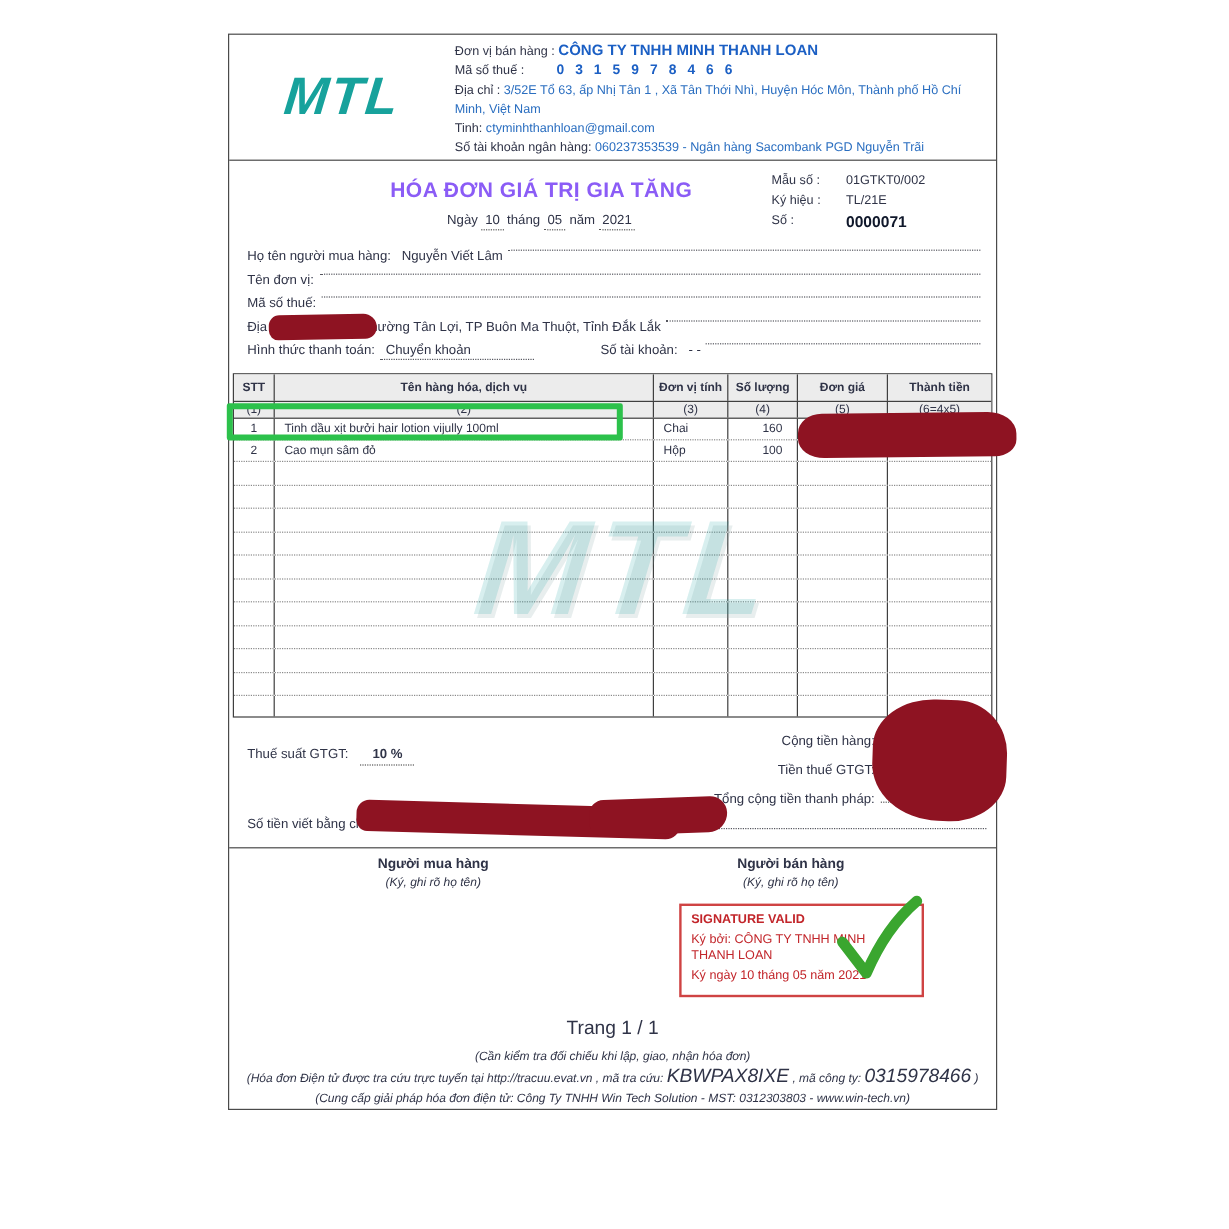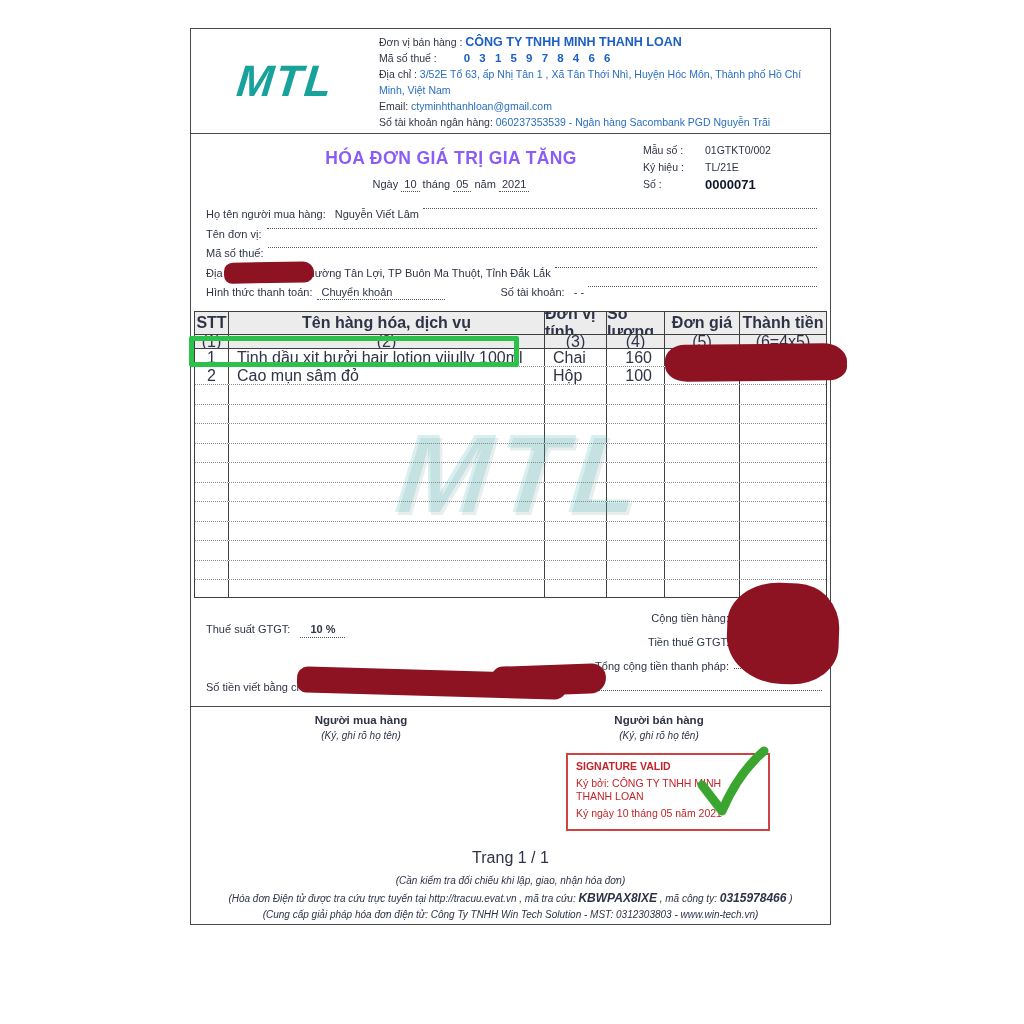--- a/index.html
+++ b/index.html
@@ -36,21 +36,21 @@
   .frow { display:flex; align-items:flex-start; height:19.5px; }
   .frow .lbl { white-space:nowrap; padding-right:5px; }
   .frow .val { white-space:nowrap; padding:0 4px; }
   .dots { flex:1; border-bottom:1px dotted #55565e; margin-bottom:2px; }
   .seg { display:inline-block; min-width:128px; border-bottom:1px dotted #55565e;
     padding:0 4px 1px 4px; }
   .gap { width:55px; }
 
   
   .tbl { position:absolute; left:3px; right:3px; top:282px; height:287px;
-    border:1px solid #3f3f3f; display:flex; flex-direction:column; font-size:16px; }
+    border:1px solid #3f3f3f; display:flex; flex-direction:column; font-size:10px; }
   .trow { display:flex; width:100%; }
   .tc { border-right:1px solid #3f3f3f; display:flex; align-items:center; overflow:hidden; }
   .tc:last-child { border-right:none; }
   .c0{width:34px; justify-content:center;} .c1{flex:1; padding-left:8px;}
   .c2{width:62px; padding-left:8px;} .c3{width:58px; justify-content:flex-end; padding-right:12px;}
   .c4{width:75px; justify-content:center;} .c5{width:86px; justify-content:center;}
   .thead { background:#ececec; border-bottom:1px solid #3f3f3f; }
   .h1 { height:23px; font-weight:bold; }
   .h1 .tc { justify-content:center; padding:0; }
   .h2 { height:14px; }
@@ -100,21 +100,21 @@
   .stamp { position:absolute; left:375px; top:724px; width:204px; height:78px;
     border:2px solid #cf4343; padding:5px 8px; color:#c2252a; font-size:10.5px;
     line-height:13.5px; z-index:2; }
   .stamp .sv { font-weight:bold; margin-bottom:3px; }
   .check { position:absolute; left:122px; top:-12px; z-index:4; }
 
   
   .footer { position:absolute; left:0; right:0; top:820px; text-align:center; }
   .f-page { font-size:16px; margin-bottom:6px; }
   .f-it { font-style:italic; font-size:10px; line-height:16.5px; }
-  .f-b { font-weight:bold; font-style:italic; font-size:12px; }
+  .f-b { font-weight:normal; font-style:italic; font-size:16px; }
 </style>
 </head>
 <body>
 
 <div class="page">
 
   <div class="hdr">
     <div class="logo-wrap">
       <span class="logo">MTL</span>
     </div>
@@ -125,21 +125,21 @@
       </div>
       <div>
         <span>Mã số thuế :</span>
         <span class="tax-code">0 3 1 5 9 7 8 4 6 6</span>
       </div>
       <div>
         <span>Địa chỉ :</span>
         <span class="blue">3/52E Tổ 63, ấp Nhị Tân 1 , Xã Tân Thới Nhì, Huyện Hóc Môn, Thành phố Hồ Chí Minh, Việt Nam</span>
       </div>
       <div>
-        <span>Email:</span>
+        <span>Tinh:</span>
         <span class="blue">ctyminhthanhloan@gmail.com</span>
       </div>
       <div>
         <span>Số tài khoản ngân hàng:</span>
         <span class="blue">060237353539 - Ngân hàng Sacombank PGD Nguyễn Trãi</span>
       </div>
     </div>
   </div>
 
   <div class="title-zone">

